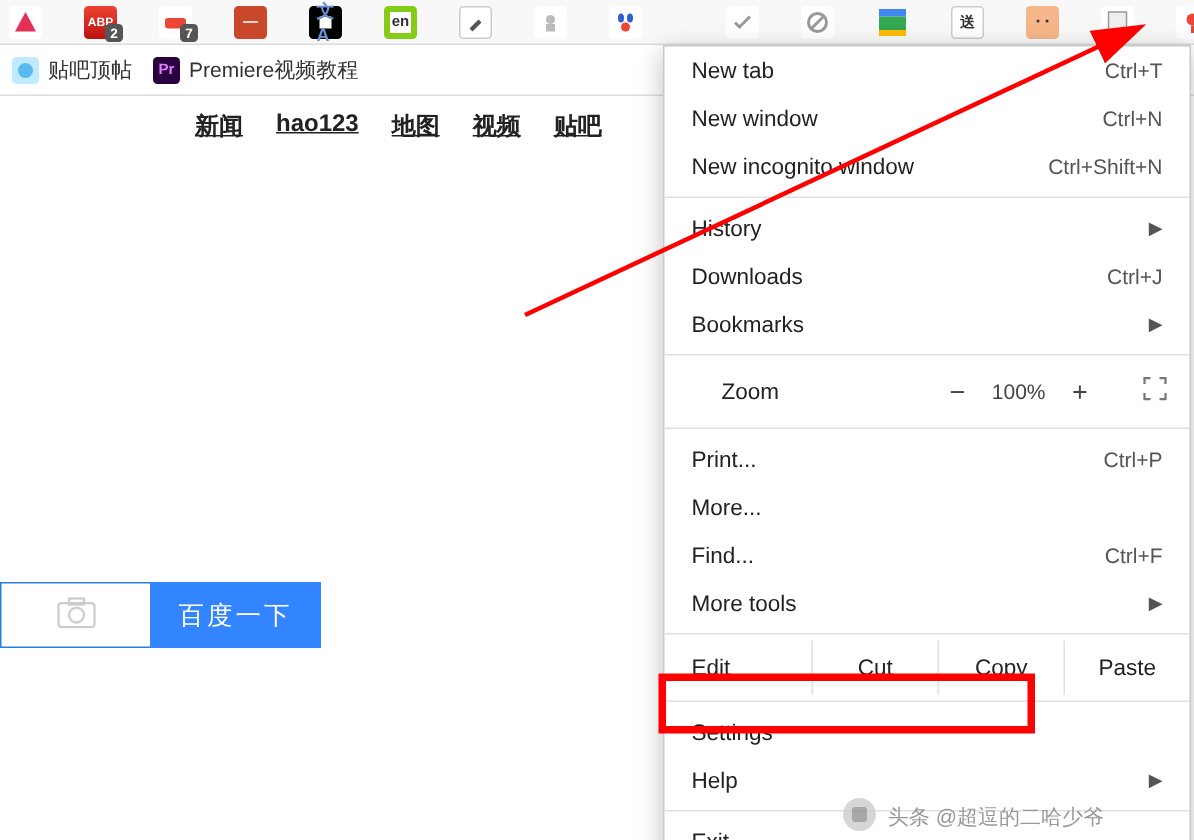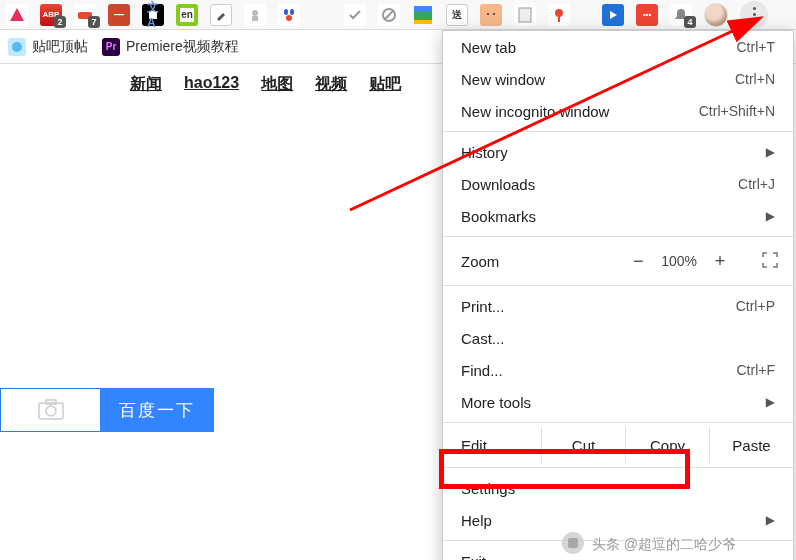--- a/index.html
+++ b/index.html
@@ -14,21 +14,21 @@
   }
 
   
   .ext-bar {
     height: 30px;
     background: #f8f8f8;
     border-bottom: 1px solid #dcdcdc;
     display: flex;
     align-items: center;
     padding: 2px 6px;
-    gap: 12px;
+    gap: 28px;
   }
   .ext-icon {
     width: 22px; height: 22px;
     border-radius: 3px;
     display: flex; align-items: center; justify-content: center;
     font-size: 10px; font-weight: bold; color: #fff;
     position: relative;
     flex-shrink: 0;
   }
   .ext-icon svg, .ext-icon span { pointer-events: none; }
@@ -117,21 +117,21 @@
     padding: 0 18px;
   }
   .menu-row .label { flex: 1; }
   .menu-row .shortcut { color: #555; font-size: 14px; }
   .menu-row .arrow { color: #555; font-size: 12px; margin-left: auto; }
   .menu-sep { height: 1px; background: #e0e0e0; margin: 4px 0; }
   .zoom-row {
     display: flex; align-items: center;
     height: 40px; padding: 0 14px 0 18px;
   }
-  .zoom-row .label { flex: 1; }
+  .zoom-row .label { flex: 1; margin-left: 20px; }
   .zoom-ctrl { display: flex; align-items: center; gap: 16px; color: #444; }
   .zoom-ctrl .zminus, .zoom-ctrl .zplus { font-size: 18px; width: 14px; text-align: center; }
   .zoom-ctrl .zval { font-size: 14px; }
   .fs-icon { margin-left: 18px; }
   .edit-row {
     display: flex; align-items: center; height: 36px;
     padding: 0 0 0 18px;
   }
   .edit-row .label { width: 80px; }
   .edit-row .cell {
@@ -344,21 +344,21 @@
         </svg>
       </span>
     </div>
   </div>
   <div class="menu-sep"></div>
   <div class="menu-row">
     <span class="label">Print...</span>
     <span class="shortcut">Ctrl+P</span>
   </div>
   <div class="menu-row">
-    <span class="label">Cast...</span>
+    <span class="label">More...</span>
   </div>
   <div class="menu-row">
     <span class="label">Find...</span>
     <span class="shortcut">Ctrl+F</span>
   </div>
   <div class="menu-row">
     <span class="label">More tools</span>
     <span class="arrow">▶</span>
   </div>
   <div class="menu-sep"></div>

